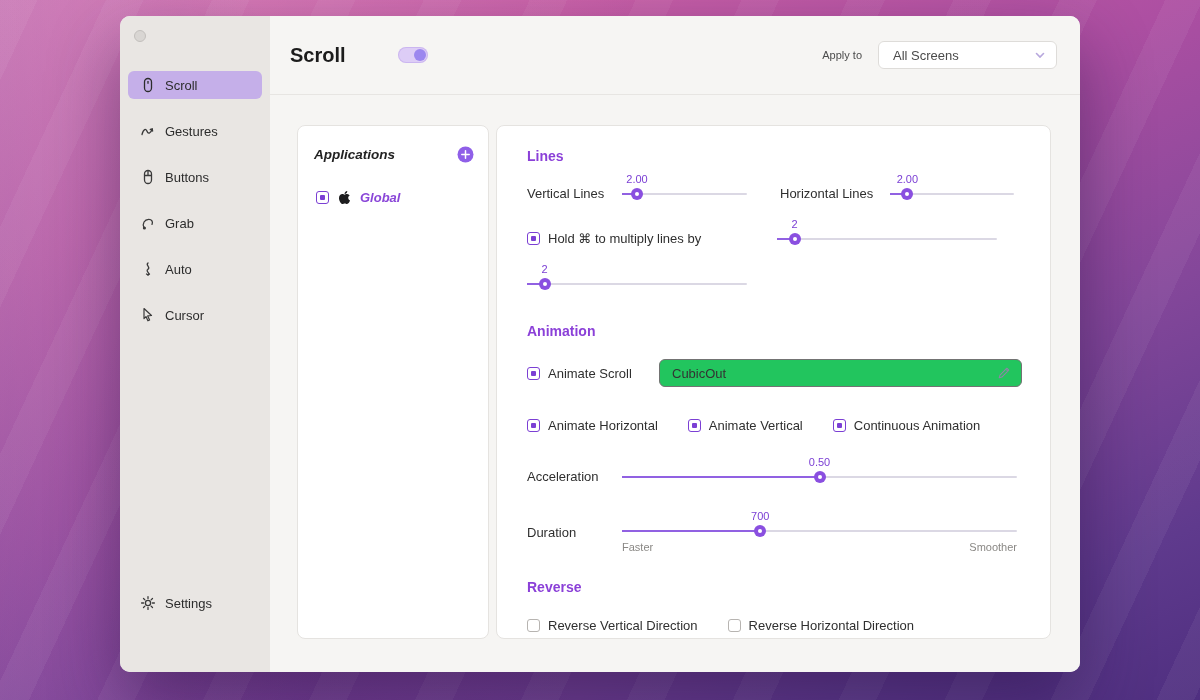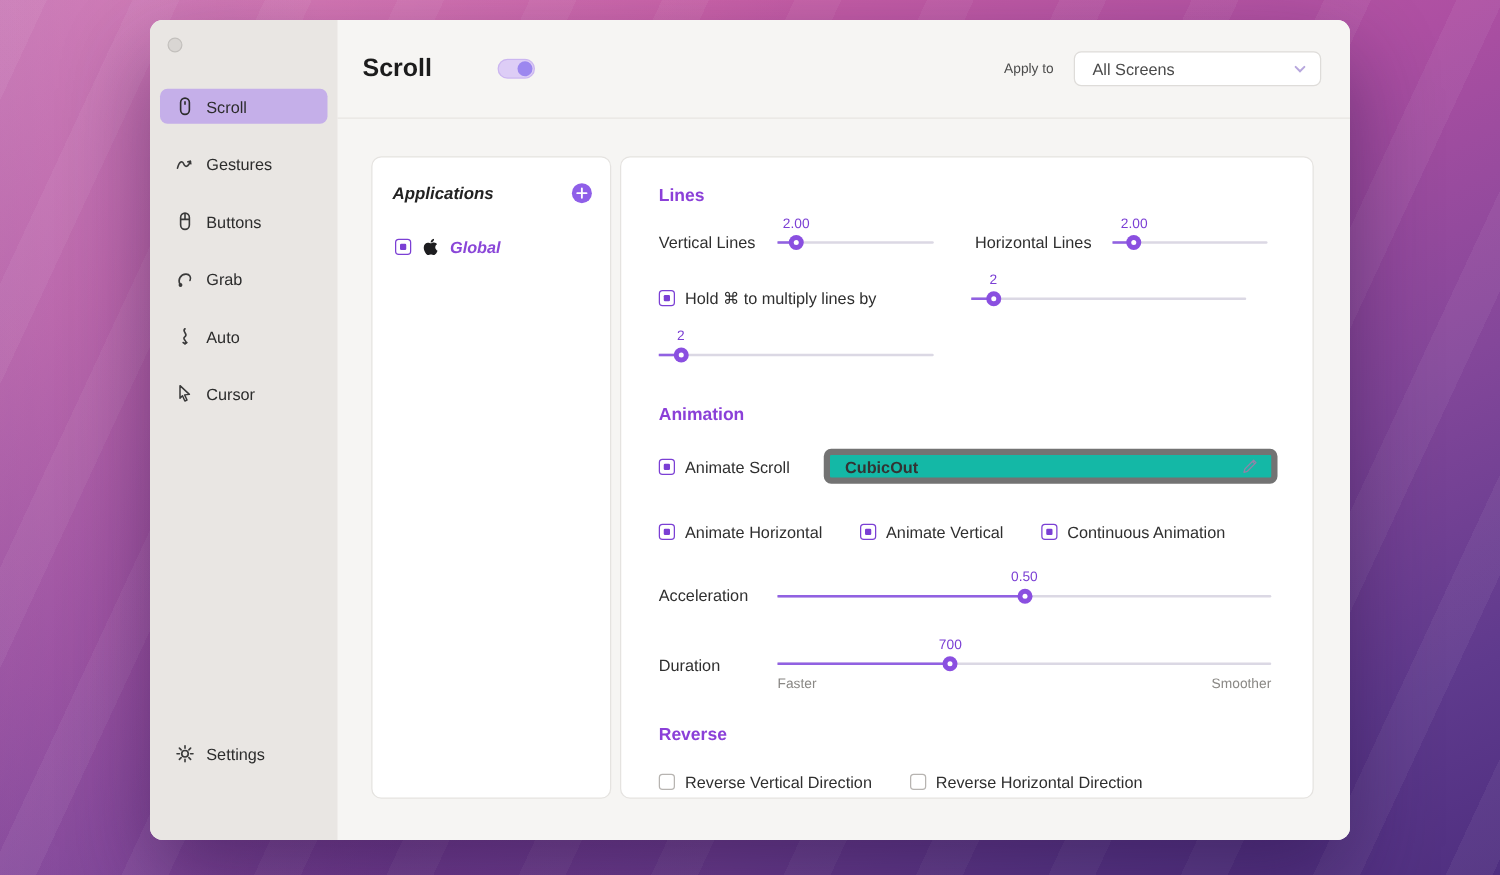--- a/index.html
+++ b/index.html
@@ -46,21 +46,21 @@
   .main { flex:1; display:flex; flex-direction:column; background:#f6f5f3; }
   .header { height:79px; flex:none; border-bottom:1px solid #e7e5e2;
     display:flex; align-items:center; padding:0 23px 0 20px; }
   .title { font-size:20px; font-weight:700; color:#1c1c1c; }
   .toggle { width:30px; height:16px; border-radius:8px; background:#ddcdf6;
     position:relative; margin-left:52px; box-shadow:inset 0 0 0 1px rgba(140,100,220,0.22); }
   .toggle .knob { position:absolute; right:2px; top:2px; width:12px; height:12px;
     border-radius:50%; background:#9c87ef; }
   .apply-wrap { margin-left:auto; display:flex; align-items:center; gap:16px; }
   .apply-label { font-size:11px; color:#4c4c4c; }
-  .dropdown { width:198px; height:28px; background:#fff; border:1px solid #dedcd9;
+  .dropdown { width:179px; height:28px; background:#fff; border:1px solid #dedcd9;
     border-radius:6px; display:flex; align-items:center; padding:0 10px 0 14px;
     font-size:13px; color:#4a4a4a; }
   .dropdown svg { margin-left:auto; }
 
   
   .content { display:flex; gap:7px; margin:30px 0 0 27px; }
   .panel { background:#fff; border:1px solid #e5e3e0; border-radius:8px; }
   .apps-panel { width:192px; height:514px; padding:14px 12px; flex:none;font-style:italic; }
   .apps-head { display:flex; align-items:center; padding:6px 2px 0 4px; }
   .apps-title { font-size:13.5px; font-weight:700; color:#222; }
@@ -89,22 +89,22 @@
   .slider .thumb { position:absolute; top:7px; width:12px; height:12px; border-radius:50%;
     background:#8a4fe0; transform:translate(-50%,-50%); }
   .slider .thumb::after { content:""; position:absolute; left:4px; top:4px;
     width:4px; height:4px; border-radius:50%; background:#fff; }
   .slider .val { position:absolute; top:-14px; transform:translateX(-50%);
     font-size:11px; color:#7b3fd4; white-space:nowrap; }
   .hints { display:flex; justify-content:space-between; margin-top:3px;
     font-size:11px; color:#8a8885; }
 
   
-  .combo { flex:1; height:28px; border:5px solid #737373; border-radius:6px; background:#14b8a6;
-    display:flex; align-items:center; padding:0 10px 0 12px; font-size:13px; color:#333;font-weight:bold; }
+  .combo { flex:1; height:28px; border:1px solid #737373; border-radius:6px; background:#22c55e;
+    display:flex; align-items:center; padding:0 10px 0 12px; font-size:13px; color:#333; }
   .combo svg { margin-left:auto; }
 </style>
 </head>
 <body>
 
 <div class="wallpaper"></div>
 
 <div class="window">
 
   <div class="sidebar">

